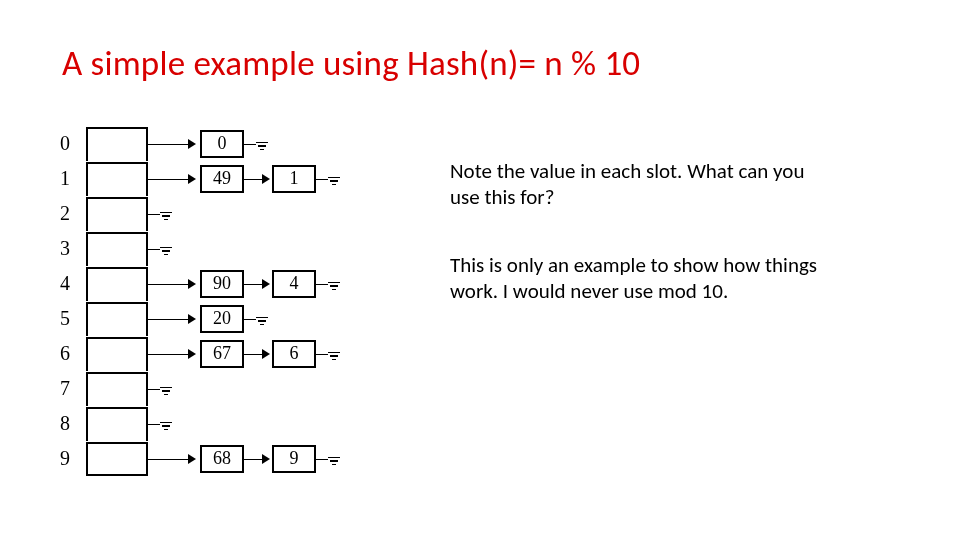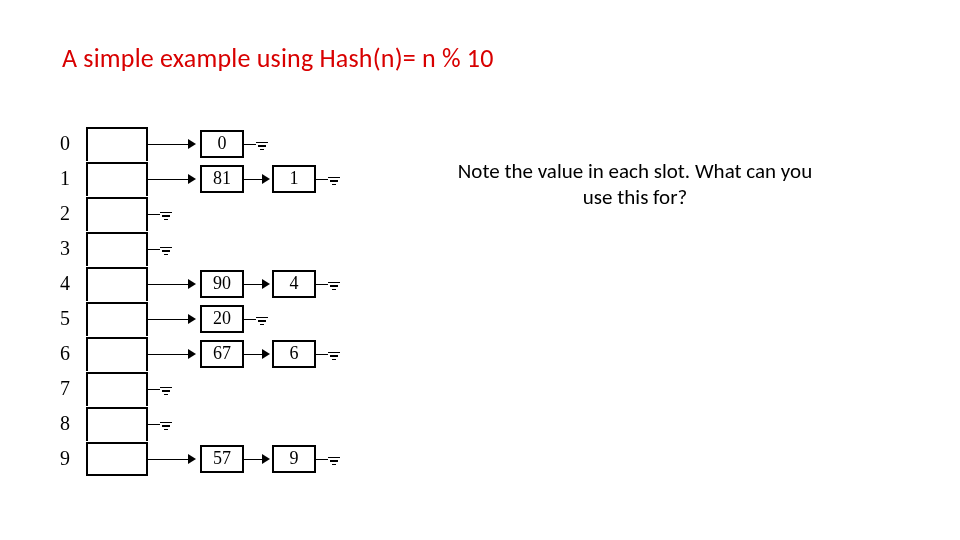--- a/index.html
+++ b/index.html
@@ -13,21 +13,21 @@
   }
   .slide {
     position: relative;
     width: 960px;
     height: 540px;
   }
   .title {
     position: absolute;
     left: 62px;
     top: 42px;
-    font-size: 26px;
+    font-size: 35px;
     color: #d80000;
     font-weight: 400;
     letter-spacing: 0.2px;
   }
   .diagram {
     position: absolute;
     left: 60px;
     top: 126px;
   }
   .row {
@@ -125,21 +125,21 @@
   .ground .g span:nth-child(3){ width: 4px;  margin-left: 4px; }
 
   .text-block {
     position: absolute;
     left: 450px;
     width: 370px;
     font-size: 21px;
     line-height: 1.25;
     color: #000;
   }
-  .p1 { top: 158px; text-align: center; }
+  .p1 { top: 158px; }
   .p2 { top: 252px; }
 </style>
 </head>
 <body>
 
 <div class="slide">
 
   <div class="title">A simple example using Hash(n)= n % 10</div>
 
   <div class="diagram">
@@ -155,21 +155,21 @@
             <span></span>
             <span></span>
           </div>
         </div>
     </div>
 
     <div class="row">
       <div class="idx">1</div>
       <div class="slot"></div>
       <div class="arrow"></div>
-      <div class="node">81</div>
+      <div class="node">49</div>
       <div class="arrow short"></div>
       <div class="node">1</div>
       <div class="ground">
           <div class="g">
             <span></span>
             <span></span>
             <span></span>
           </div>
         </div>
     </div>
@@ -265,29 +265,30 @@
             <span></span>
             <span></span>
           </div>
         </div>
     </div>
 
     <div class="row">
       <div class="idx">9</div>
       <div class="slot"></div>
       <div class="arrow"></div>
-      <div class="node">57</div>
+      <div class="node">68</div>
       <div class="arrow short"></div>
       <div class="node">9</div>
       <div class="ground">
           <div class="g">
             <span></span>
             <span></span>
             <span></span>
           </div>
         </div>
     </div>
 
   </div>
 
   <div class="text-block p1">Note the value in each slot.  What can you use this for?</div>
+  <div class="text-block p2">This is only an example to show how things work.  I would never use mod 10.</div>
 
 </div>
 
 </body></html>

